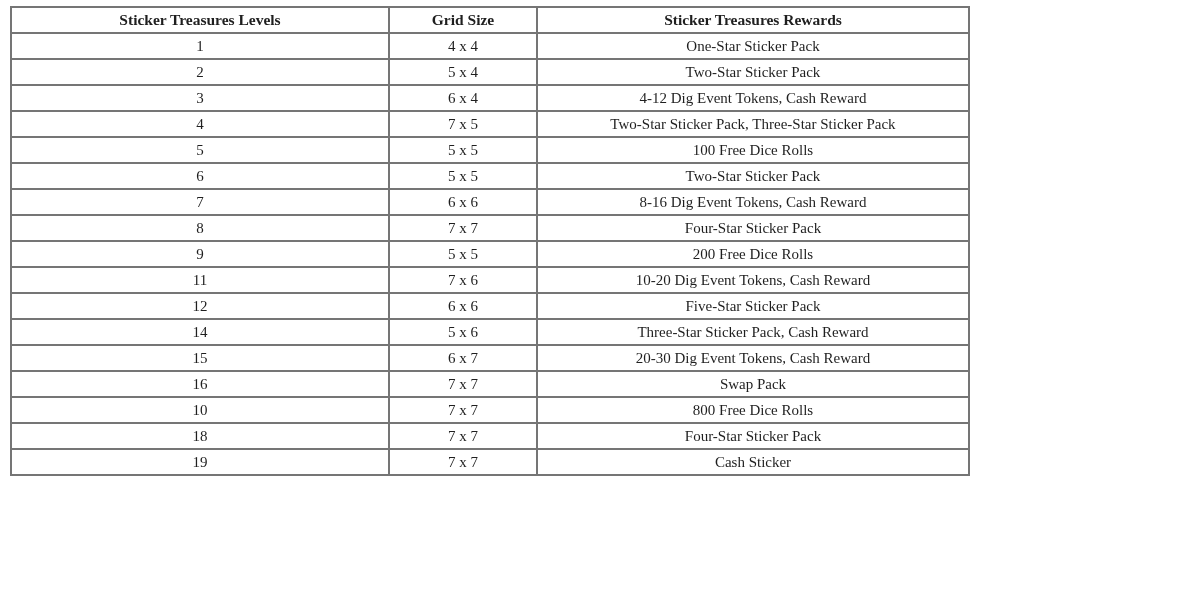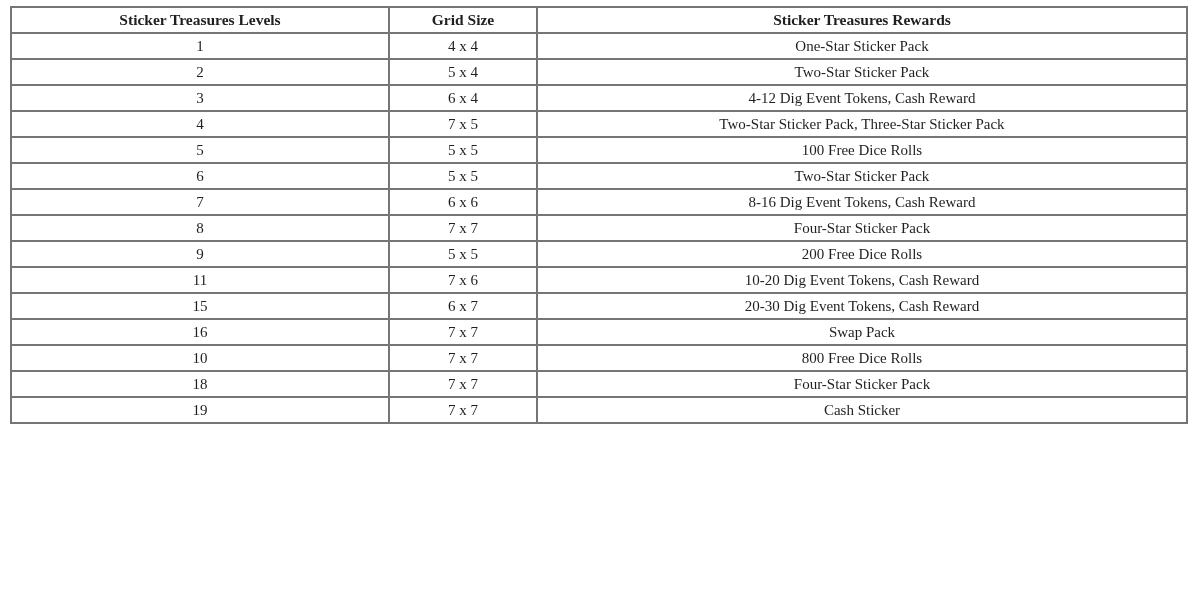--- a/index.html
+++ b/index.html
@@ -7,21 +7,21 @@
     padding: 0;
     width: 1200px;
     height: 600px;
     background: #ffffff;
     overflow: hidden;
   }
   .table-wrap {
     position: absolute;
     left: 10px;
     top: 6px;
-    width: 1178px;
+    width: 960px;
   }
   table.rewards-table {
     border-collapse: collapse;
     table-layout: fixed;
     width: 100%;
     font-family: "Liberation Serif", "DejaVu Serif", serif;
     color: #1f1f1f;
   }
   table.rewards-table th,
   table.rewards-table td {
@@ -105,20 +105,30 @@
     <td>9</td>
     <td>5 x 5</td>
     <td>200 Free Dice Rolls</td>
   </tr>
         <tr>
     <td>11</td>
     <td>7 x 6</td>
     <td>10-20 Dig Event Tokens, Cash Reward</td>
   </tr>
         <tr>
+    <td>12</td>
+    <td>6 x 6</td>
+    <td>Five-Star Sticker Pack</td>
+  </tr>
+        <tr>
+    <td>14</td>
+    <td>5 x 6</td>
+    <td>Three-Star Sticker Pack, Cash Reward</td>
+  </tr>
+        <tr>
     <td>15</td>
     <td>6 x 7</td>
     <td>20-30 Dig Event Tokens, Cash Reward</td>
   </tr>
         <tr>
     <td>16</td>
     <td>7 x 7</td>
     <td>Swap Pack</td>
   </tr>
         <tr>

